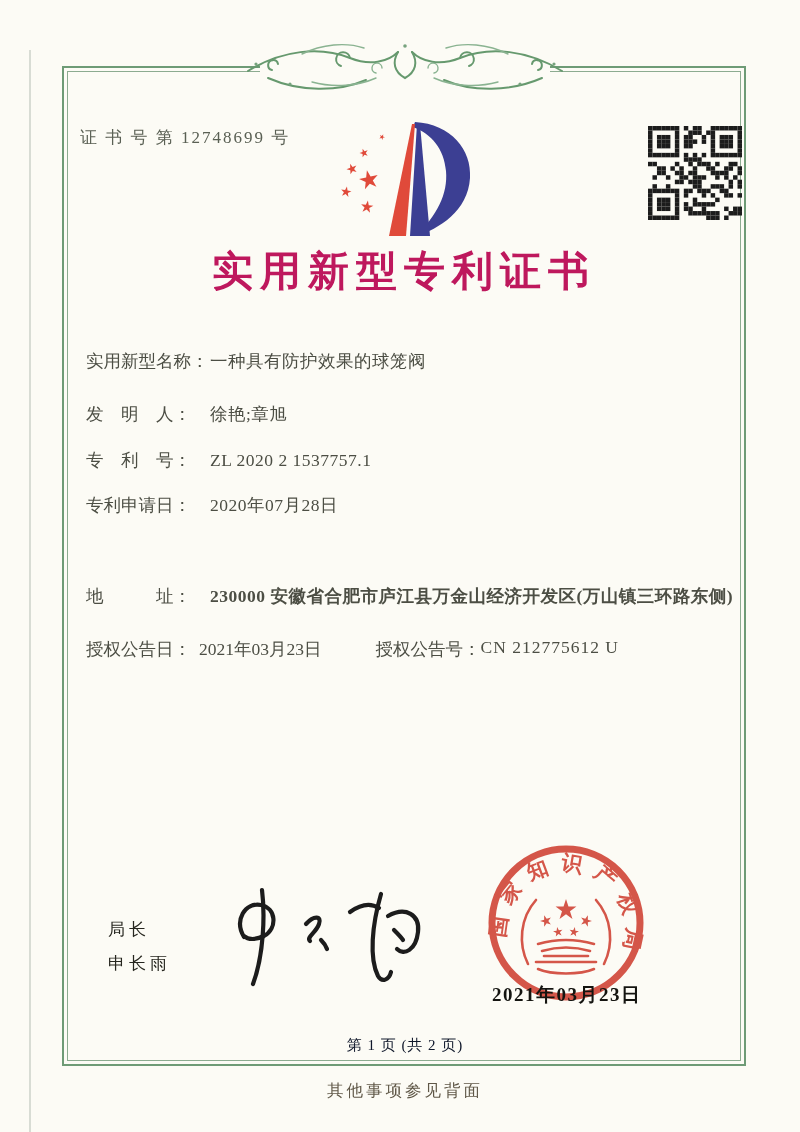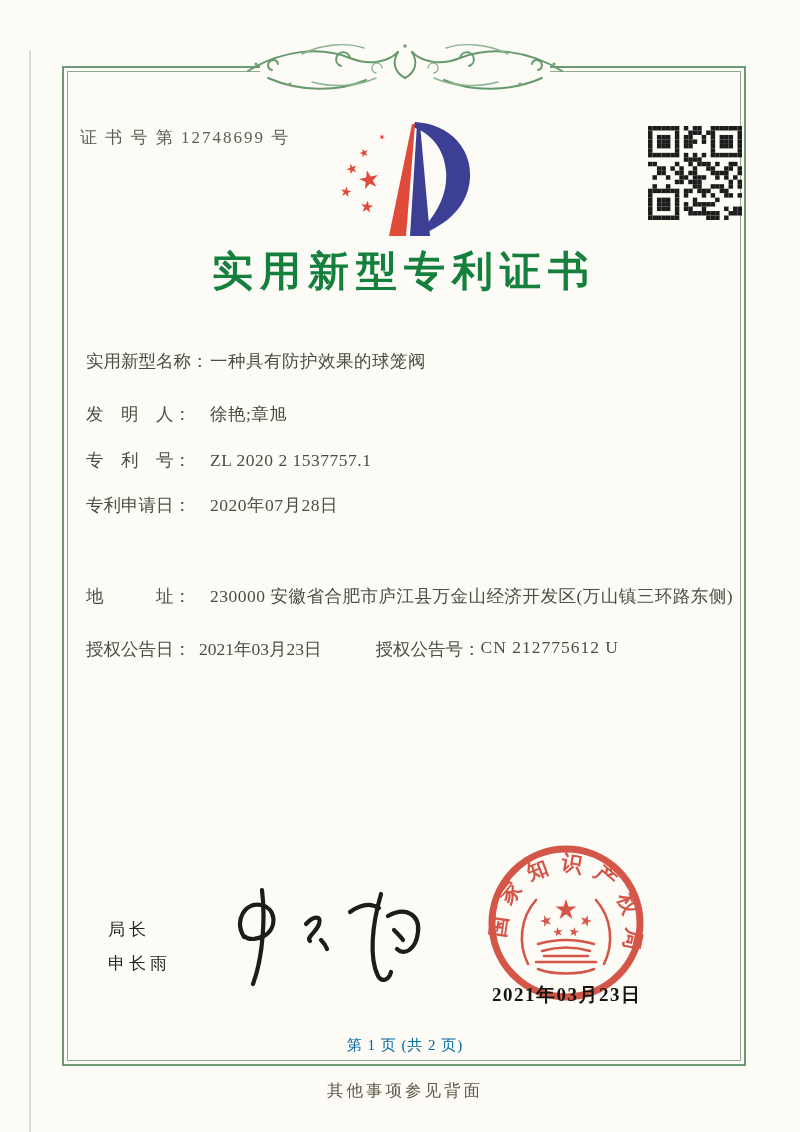--- a/index.html
+++ b/index.html
@@ -4,38 +4,38 @@
 <style>
   html,body{margin:0;padding:0;background:#e8e8e4;}
   .page{position:relative;width:800px;height:1132px;background:#fcfbf5;overflow:hidden;
         font-family:"Liberation Serif","DejaVu Serif",serif;color:#4c4e44;}
   .abs{position:absolute;}
   .scan-edge{position:absolute;left:29px;top:50px;width:2px;height:1082px;background:#c9cec6;opacity:.7;}
   .frame{position:absolute;left:62px;top:66px;width:684px;height:1000px;border:2.5px solid #6e9b76;box-sizing:border-box;}
   .frame-inner{position:absolute;left:3px;top:3px;right:3px;bottom:3px;border:1px solid #8cab90;}
   .cert-no{left:80px;top:126px;font-size:17px;letter-spacing:2px;color:#5a6054;}
   .title{left:62px;top:244px;width:684px;text-align:center;font-size:41px;font-weight:bold;
-         letter-spacing:7px;color:#15803d;}
+         letter-spacing:7px;color:#be185d;}
   .frow{position:absolute;display:flex;left:86px;width:648px;font-size:17.5px;line-height:26px;}
   .flabel{flex:none;width:124px;white-space:pre;}
   .fval{flex:1;letter-spacing:.5px;}
-  .addr .fval{max-width:524px;}
+  .addr .fval{max-width:524px;font-weight:bold;}
   .grow{position:absolute;left:86px;top:637px;display:flex;font-size:17.5px;}
   .grow .l2{margin-left:54px;}
   .grow .v1{margin-left:8px;min-width:116px;}
   .grow .v2{margin-left:0;letter-spacing:1px;}
   .paras{left:86px;top:666px;width:634px;font-size:16.5px;line-height:31.5px;color:#564f3f;letter-spacing:.5px;}
   .paras p{margin:0 0 3px 0;text-indent:2em;}
   .officer{font-family:"Liberation Sans","DejaVu Sans",sans-serif;font-size:17px;color:#26261f;letter-spacing:4px;}
   .officer-title{left:108px;top:918px;}
   .officer-name{left:108px;top:952px;}
   .signature{left:218px;top:880px;width:215px;height:112px;}
   .seal{left:476px;top:834px;width:180px;height:180px;opacity:.93;}
   .seal-date{left:492px;top:982px;font-size:19px;font-weight:600;color:#141410;letter-spacing:1.5px;}
-  .page-num{left:62px;top:1036px;width:686px;text-align:center;font-size:15px;color:#0369a1;letter-spacing:1px;}
+  .page-num{left:62px;top:1036px;width:686px;text-align:center;font-size:15px;color:#0f172a;letter-spacing:1px;}
   .back-note{left:0;top:1080px;width:810px;text-align:center;font-size:16.5px;color:#5f5747;letter-spacing:3px;}
   .qr{left:648px;top:126px;width:96px;height:96px;}
   .qr svg{fill:#1c1c1c;}
   .logo{left:333px;top:110px;width:150px;height:132px;}
   .ornament{left:242px;top:34px;width:326px;height:74px;}
 </style>
 </head>
 <body>
 
 <div class="page">

